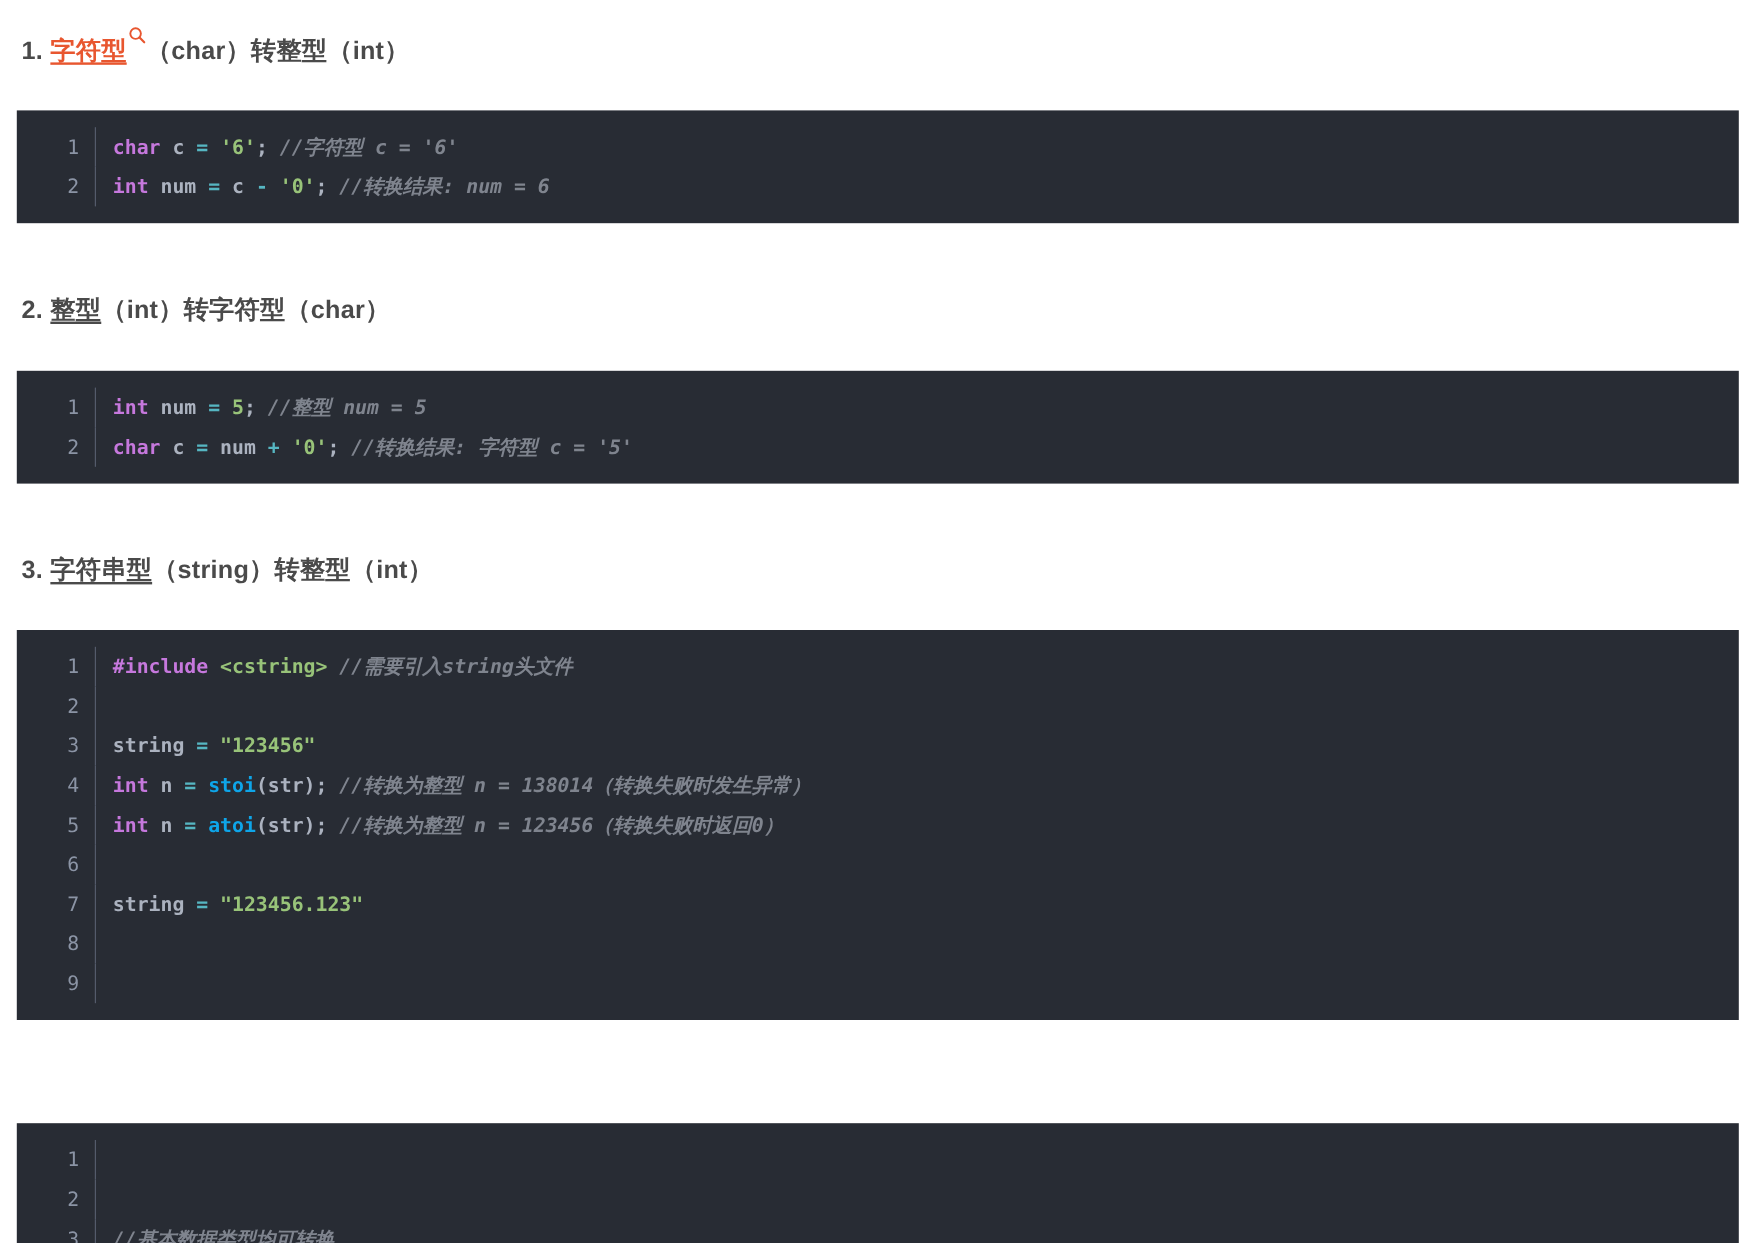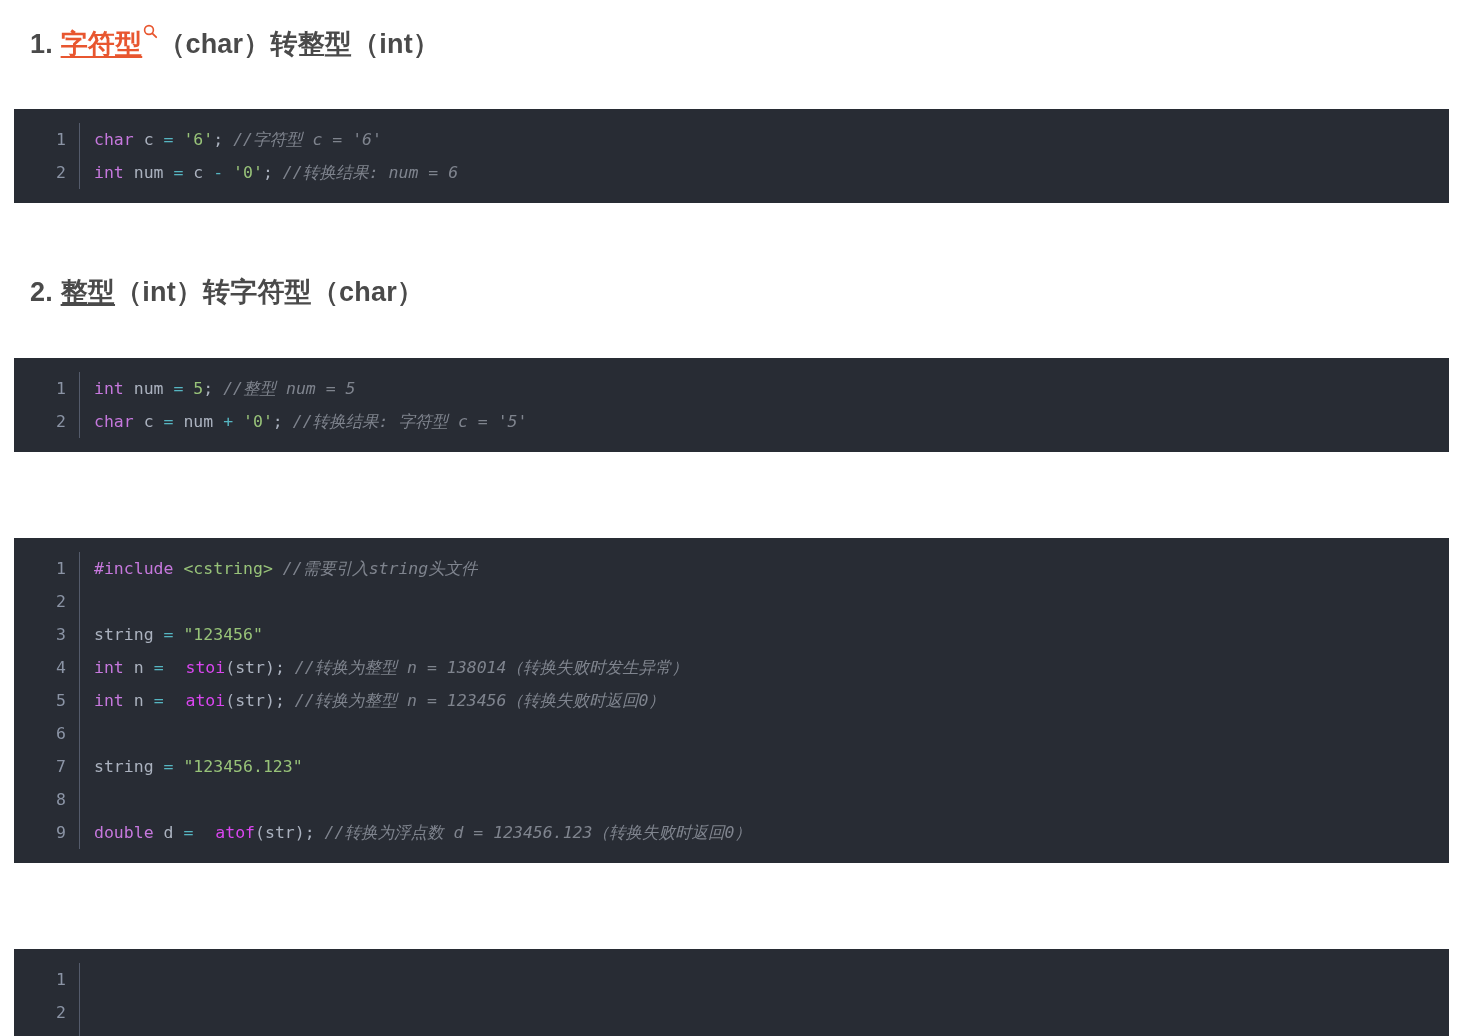--- a/index.html
+++ b/index.html
@@ -20,24 +20,24 @@
   .page {
     position: relative;
     width: 1463px;
     height: 1036px;
     padding: 0;
   }
 
   
   .heading {
     font-family: "Liberation Sans", "DejaVu Sans", sans-serif;
-    font-size: 27px;
+    font-size: 21px;
     font-weight: bold;
     color: #4a4a4a;
-    margin: 16px;
+    margin: 4px;
     padding: 0 0 0 14px;
     line-height: 1.35;
     white-space: nowrap;
     letter-spacing: 0.2px;
   }
   .heading .num { color: #4a4a4a; }
   .heading .u { text-decoration: underline; text-underline-offset: 3px; text-align: right; }
   .heading .kw-orange {
     color: #e8562f;
     text-decoration: underline;
@@ -85,28 +85,29 @@
     font-size: 16.5px;
     user-select: none;
     border-right: 1px solid #545b6b;
     box-sizing: border-box;
   }
   .codetext {
     padding-left: 14px;
     color: #abb2bf;
     white-space: pre;
     overflow: hidden;
+    font-weight: bold;
   }
 
   
   .t-kw   { color: #c678dd; }
   .t-str  { color: #98c379; }
   .t-num  { color: #98c379; }
   .t-op   { color: #56b6c2; }
-  .t-fn   { color: #d946ef; margin-left: 12px; }
+  .t-fn   { color: #0ea5e9; }
   .t-var  { color: #abb2bf; }
   .t-punc { color: #abb2bf; }
   .t-com  { color: #7f848e; font-style: italic; }
   .t-pre  { color: #c678dd; }
   .t-inc  { color: #98c379; margin-top: 37px; }
 
   
   .gap-after-code { height: 55px; }
   .gap-before-code { height: 31px; }
 </style>
@@ -131,31 +132,34 @@
   <h3 class="heading">
     <span class="num">2.</span><span>&nbsp;</span><span class="u">整型</span><span class="plain" id="h2rest">（int）转字符型（char）</span>
   </h3>
   <div class="gap-before-code"></div>
   <div class="codeblock" id="cb1">
       <div class="code-line"><span class="lineno">1</span><span class="codetext"><span class="t-kw">int</span><span class="t-var"> num </span><span class="t-op">=</span><span class="t-var"> </span><span class="t-num">5</span><span class="t-punc">;</span><span class="t-var"> </span><span class="t-com">//整型 num = 5</span></span></div>
       <div class="code-line"><span class="lineno">2</span><span class="codetext"><span class="t-kw">char</span><span class="t-var"> c </span><span class="t-op">=</span><span class="t-var"> num </span><span class="t-op">+</span><span class="t-var"> </span><span class="t-str">'0'</span><span class="t-punc">;</span><span class="t-var"> </span><span class="t-com">//转换结果: 字符型 c = '5'</span></span></div>
     </div>
 
   <div class="gap-after-code"></div>
+  <h3 class="heading">
+    <span class="num">3.</span><span>&nbsp;</span><span class="u">字符串型</span><span class="plain" id="h3rest">（string）转整型（int）</span>
+  </h3>
   <div class="gap-before-code"></div>
   <div class="codeblock" id="cb2">
       <div class="code-line"><span class="lineno">1</span><span class="codetext"><span class="t-pre">#include</span><span class="t-var"> </span><span class="t-inc">&lt;cstring&gt;</span><span class="t-var"> </span><span class="t-com">//需要引入string头文件</span></span></div>
       <div class="code-line"><span class="lineno">2</span><span class="codetext">&nbsp;</span></div>
       <div class="code-line"><span class="lineno">3</span><span class="codetext"><span class="t-var">string </span><span class="t-op">=</span><span class="t-var"> </span><span class="t-str">"123456"</span></span></div>
       <div class="code-line"><span class="lineno">4</span><span class="codetext"><span class="t-kw">int</span><span class="t-var"> n </span><span class="t-op">=</span><span class="t-var"> </span><span class="t-fn">stoi</span><span class="t-punc">(str);</span><span class="t-var"> </span><span class="t-com">//转换为整型 n = 138014（转换失败时发生异常）</span></span></div>
       <div class="code-line"><span class="lineno">5</span><span class="codetext"><span class="t-kw">int</span><span class="t-var"> n </span><span class="t-op">=</span><span class="t-var"> </span><span class="t-fn">atoi</span><span class="t-punc">(str);</span><span class="t-var"> </span><span class="t-com">//转换为整型 n = 123456（转换失败时返回0）</span></span></div>
       <div class="code-line"><span class="lineno">6</span><span class="codetext">&nbsp;</span></div>
       <div class="code-line"><span class="lineno">7</span><span class="codetext"><span class="t-var">string </span><span class="t-op">=</span><span class="t-var"> </span><span class="t-str">"123456.123"</span></span></div>
       <div class="code-line"><span class="lineno">8</span></div>
-      <div class="code-line"><span class="lineno">9</span><span class="codetext"><span class="t-kw">double</span><span class="t-var"> d </span><span class="t-op">=</span><span class="t-var"> </span><span class="t-fn">atof</span><span class="t-punc">(str);</span><span class="t-var"> </span><span class="t-com">//转换为浮点数 d = 123456.123（转换失败时返回0）</span></span></div>
+      <div class="code-line"><span class="lineno">9</span></div>
     </div>
 
   <div class="gap-after-code"></div>
   <div class="gap-before-code"></div>
   <div class="codeblock" id="cb3">
       <div class="code-line"><span class="lineno">1</span></div>
       <div class="code-line"><span class="lineno">2</span><span class="codetext">&nbsp;</span></div>
       <div class="code-line"><span class="lineno">3</span><span class="codetext"><span class="t-com">//基本数据类型均可转换</span></span></div>
     </div>
 

